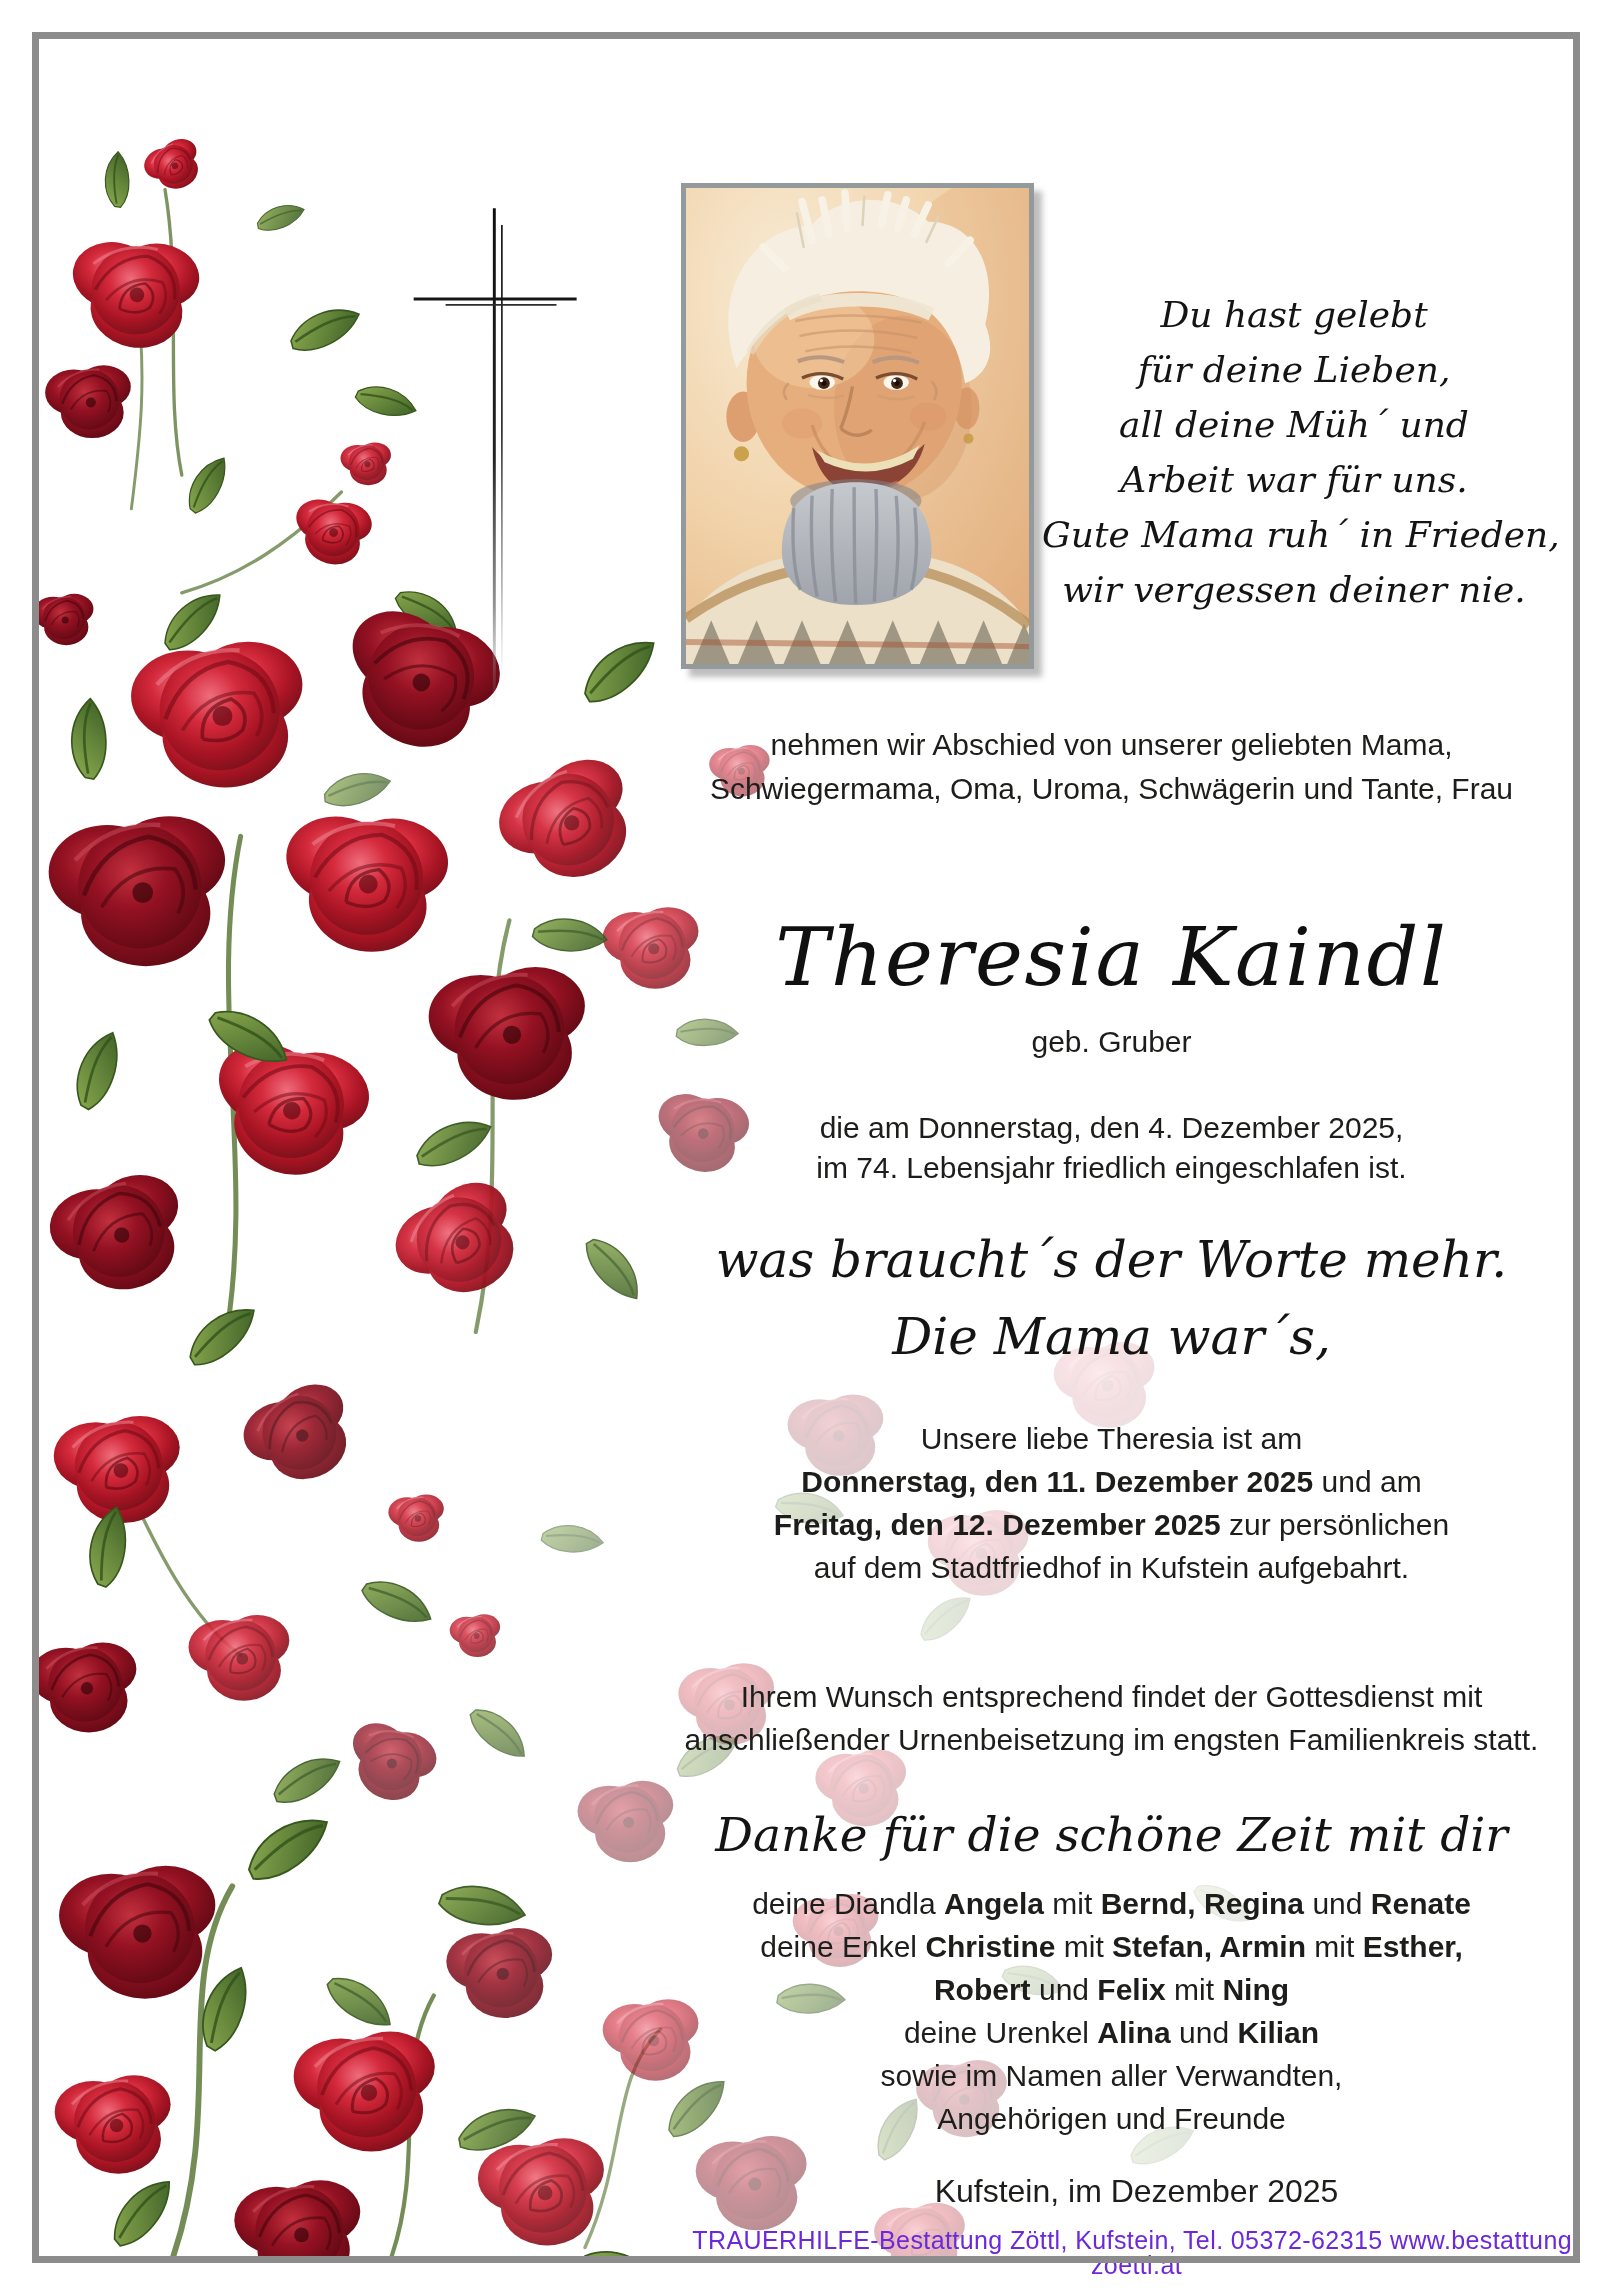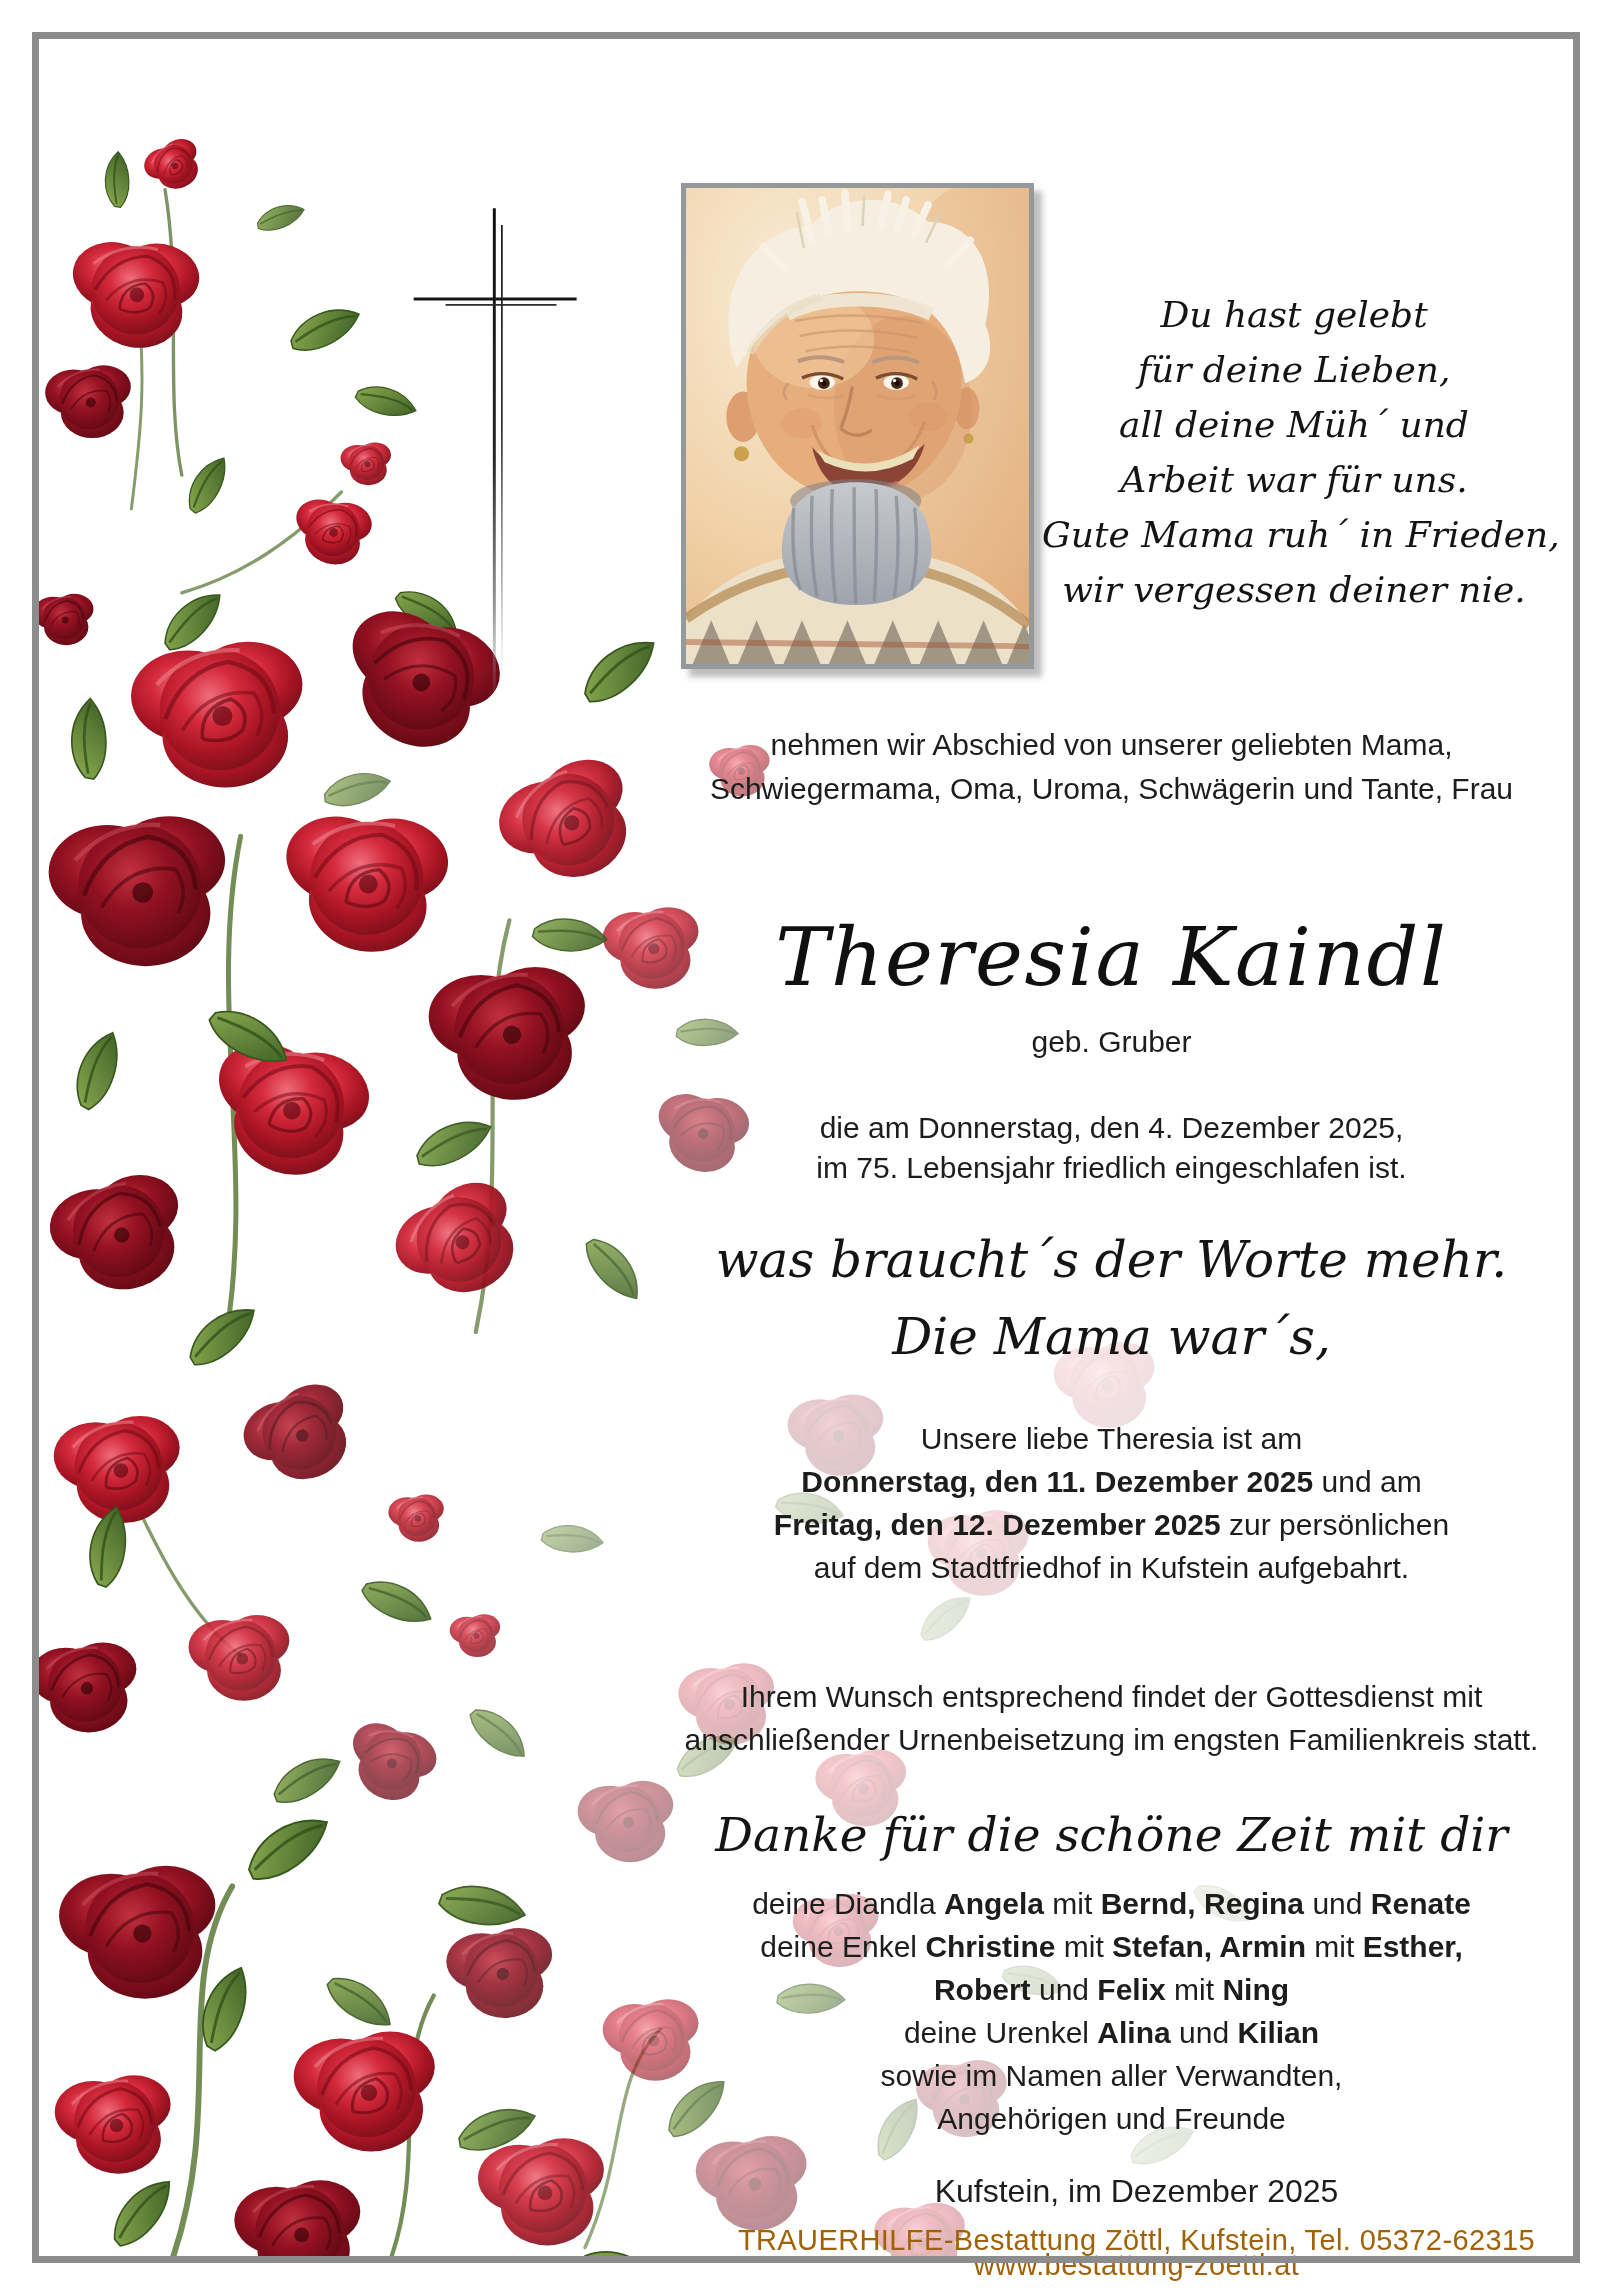--- a/index.html
+++ b/index.html
@@ -30,21 +30,21 @@
   .intro{top:723px;font-size:30px;line-height:44px;}
   .name{top:907px;font-size:81px;line-height:101px;letter-spacing:1.7px;color:#101010;}
   .maiden{top:1020px;font-size:30px;line-height:44px;}
   .passing{top:1108px;font-size:30px;line-height:40px;}
   .quote{top:1222px;font-size:50px;line-height:77px;color:#141414;white-space:nowrap;}
   .viewing{top:1417px;font-size:30px;line-height:43px;}
   .service{top:1675px;font-size:30px;line-height:43px;}
   .danke{top:1801px;font-size:47px;line-height:67px;color:#141414;white-space:nowrap;}
   .family{top:1882px;font-size:30px;line-height:43px;}
   .placedate{top:2169px;font-size:32px;line-height:44px;}
-  .footer{top:2228px;font-size:29px;line-height:25px;letter-spacing:0.4px;color:#a16207;}
+  .footer{top:2228px;font-size:25px;line-height:25px;letter-spacing:0.4px;color:#6d28d9;}
   .tline{white-space:nowrap;}
 </style>
 </head>
 <body>
 
 <svg class="roses" width="1260" height="2220" viewBox="0 0 1500 2642">
   <defs>
     <radialGradient id="rgA" cx="42%" cy="38%" r="68%">
       <stop offset="0%" stop-color="#ef6d7c"></stop>
         <stop offset="35%" stop-color="#d42a3c"></stop>
@@ -299,21 +299,21 @@
     <div class="tline">nehmen wir Abschied von unserer geliebten Mama,</div>
     <div class="tline">Schwiegermama, Oma, Uroma, Schwägerin und Tante, Frau</div>
   </div>
 
 <div class="tblock main-col name script">Theresia Kaindl</div>
 
 <div class="tblock main-col maiden">geb. Gruber</div>
 
 <div class="tblock main-col passing">
     <div class="tline">die am Donnerstag, den 4. Dezember 2025,</div>
-    <div class="tline">im 75. Lebensjahr friedlich eingeschlafen ist.</div>
+    <div class="tline">im 74. Lebensjahr friedlich eingeschlafen ist.</div>
   </div>
 
 <div class="tblock main-col quote script">
     <div class="tline">was braucht´s der Worte mehr.</div>
     <div class="tline">Die Mama war´s,</div>
   </div>
 
 <div class="tblock main-col viewing">
     <div class="tline"><span>Unsere liebe Theresia ist am</span></div>
     <div class="tline"><span class="bd">Donnerstag, den 11. Dezember 2025</span><span> und am</span></div>

